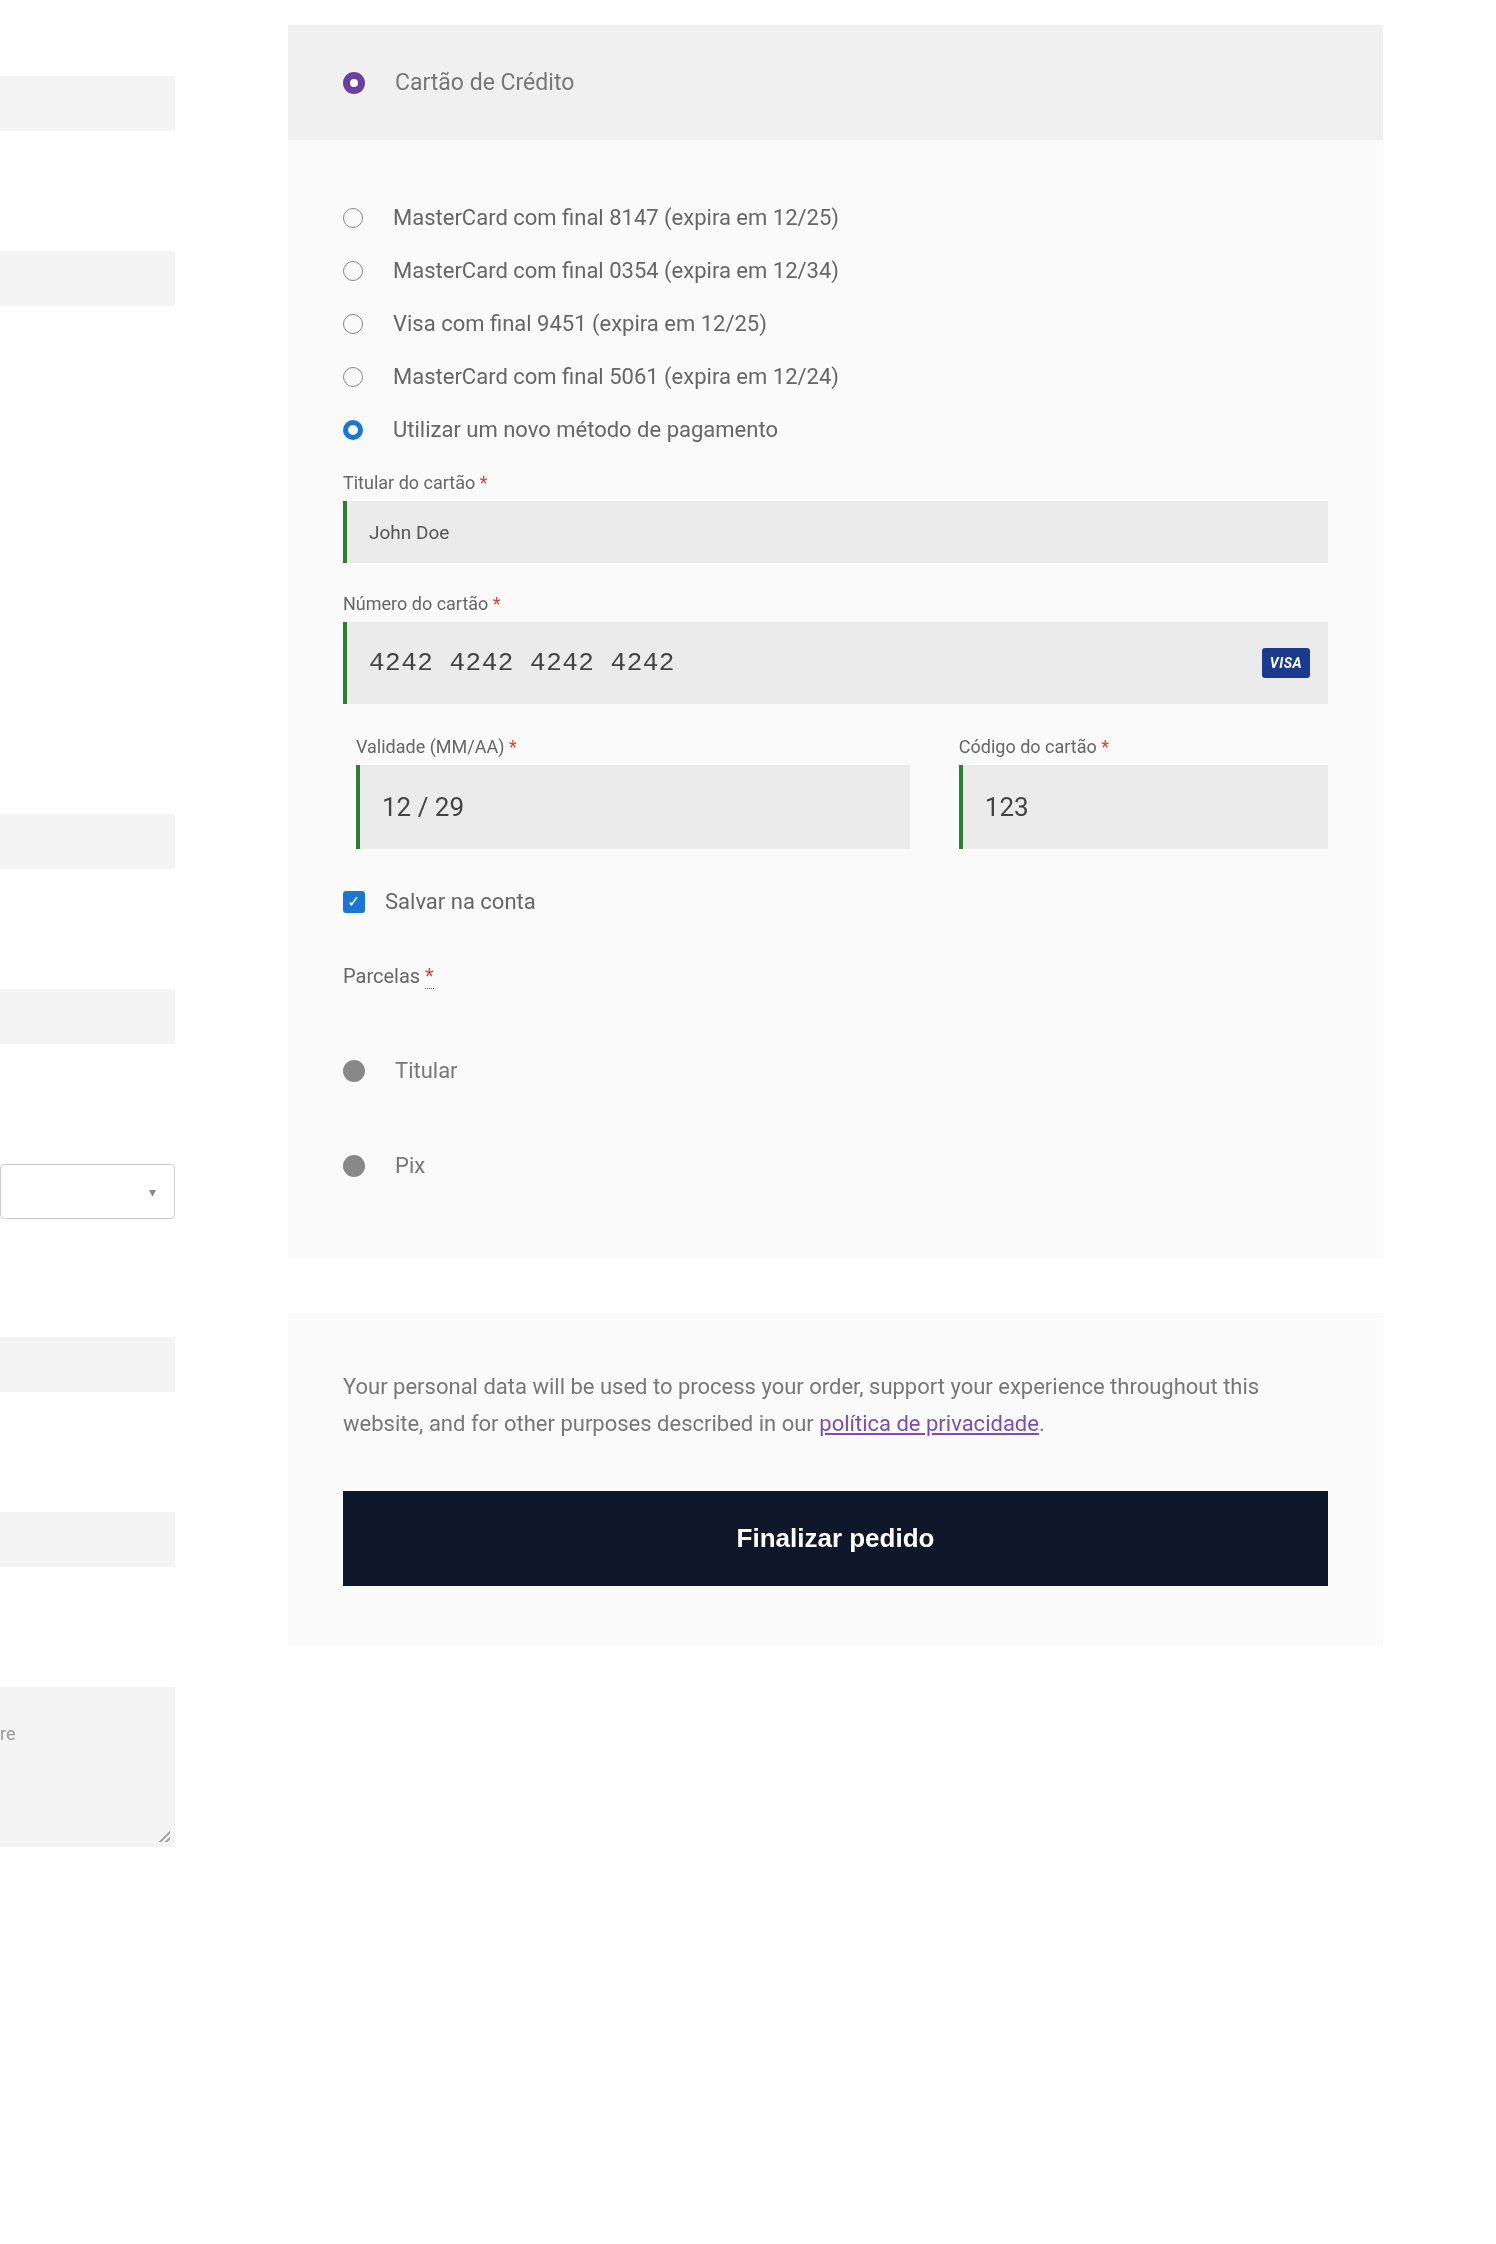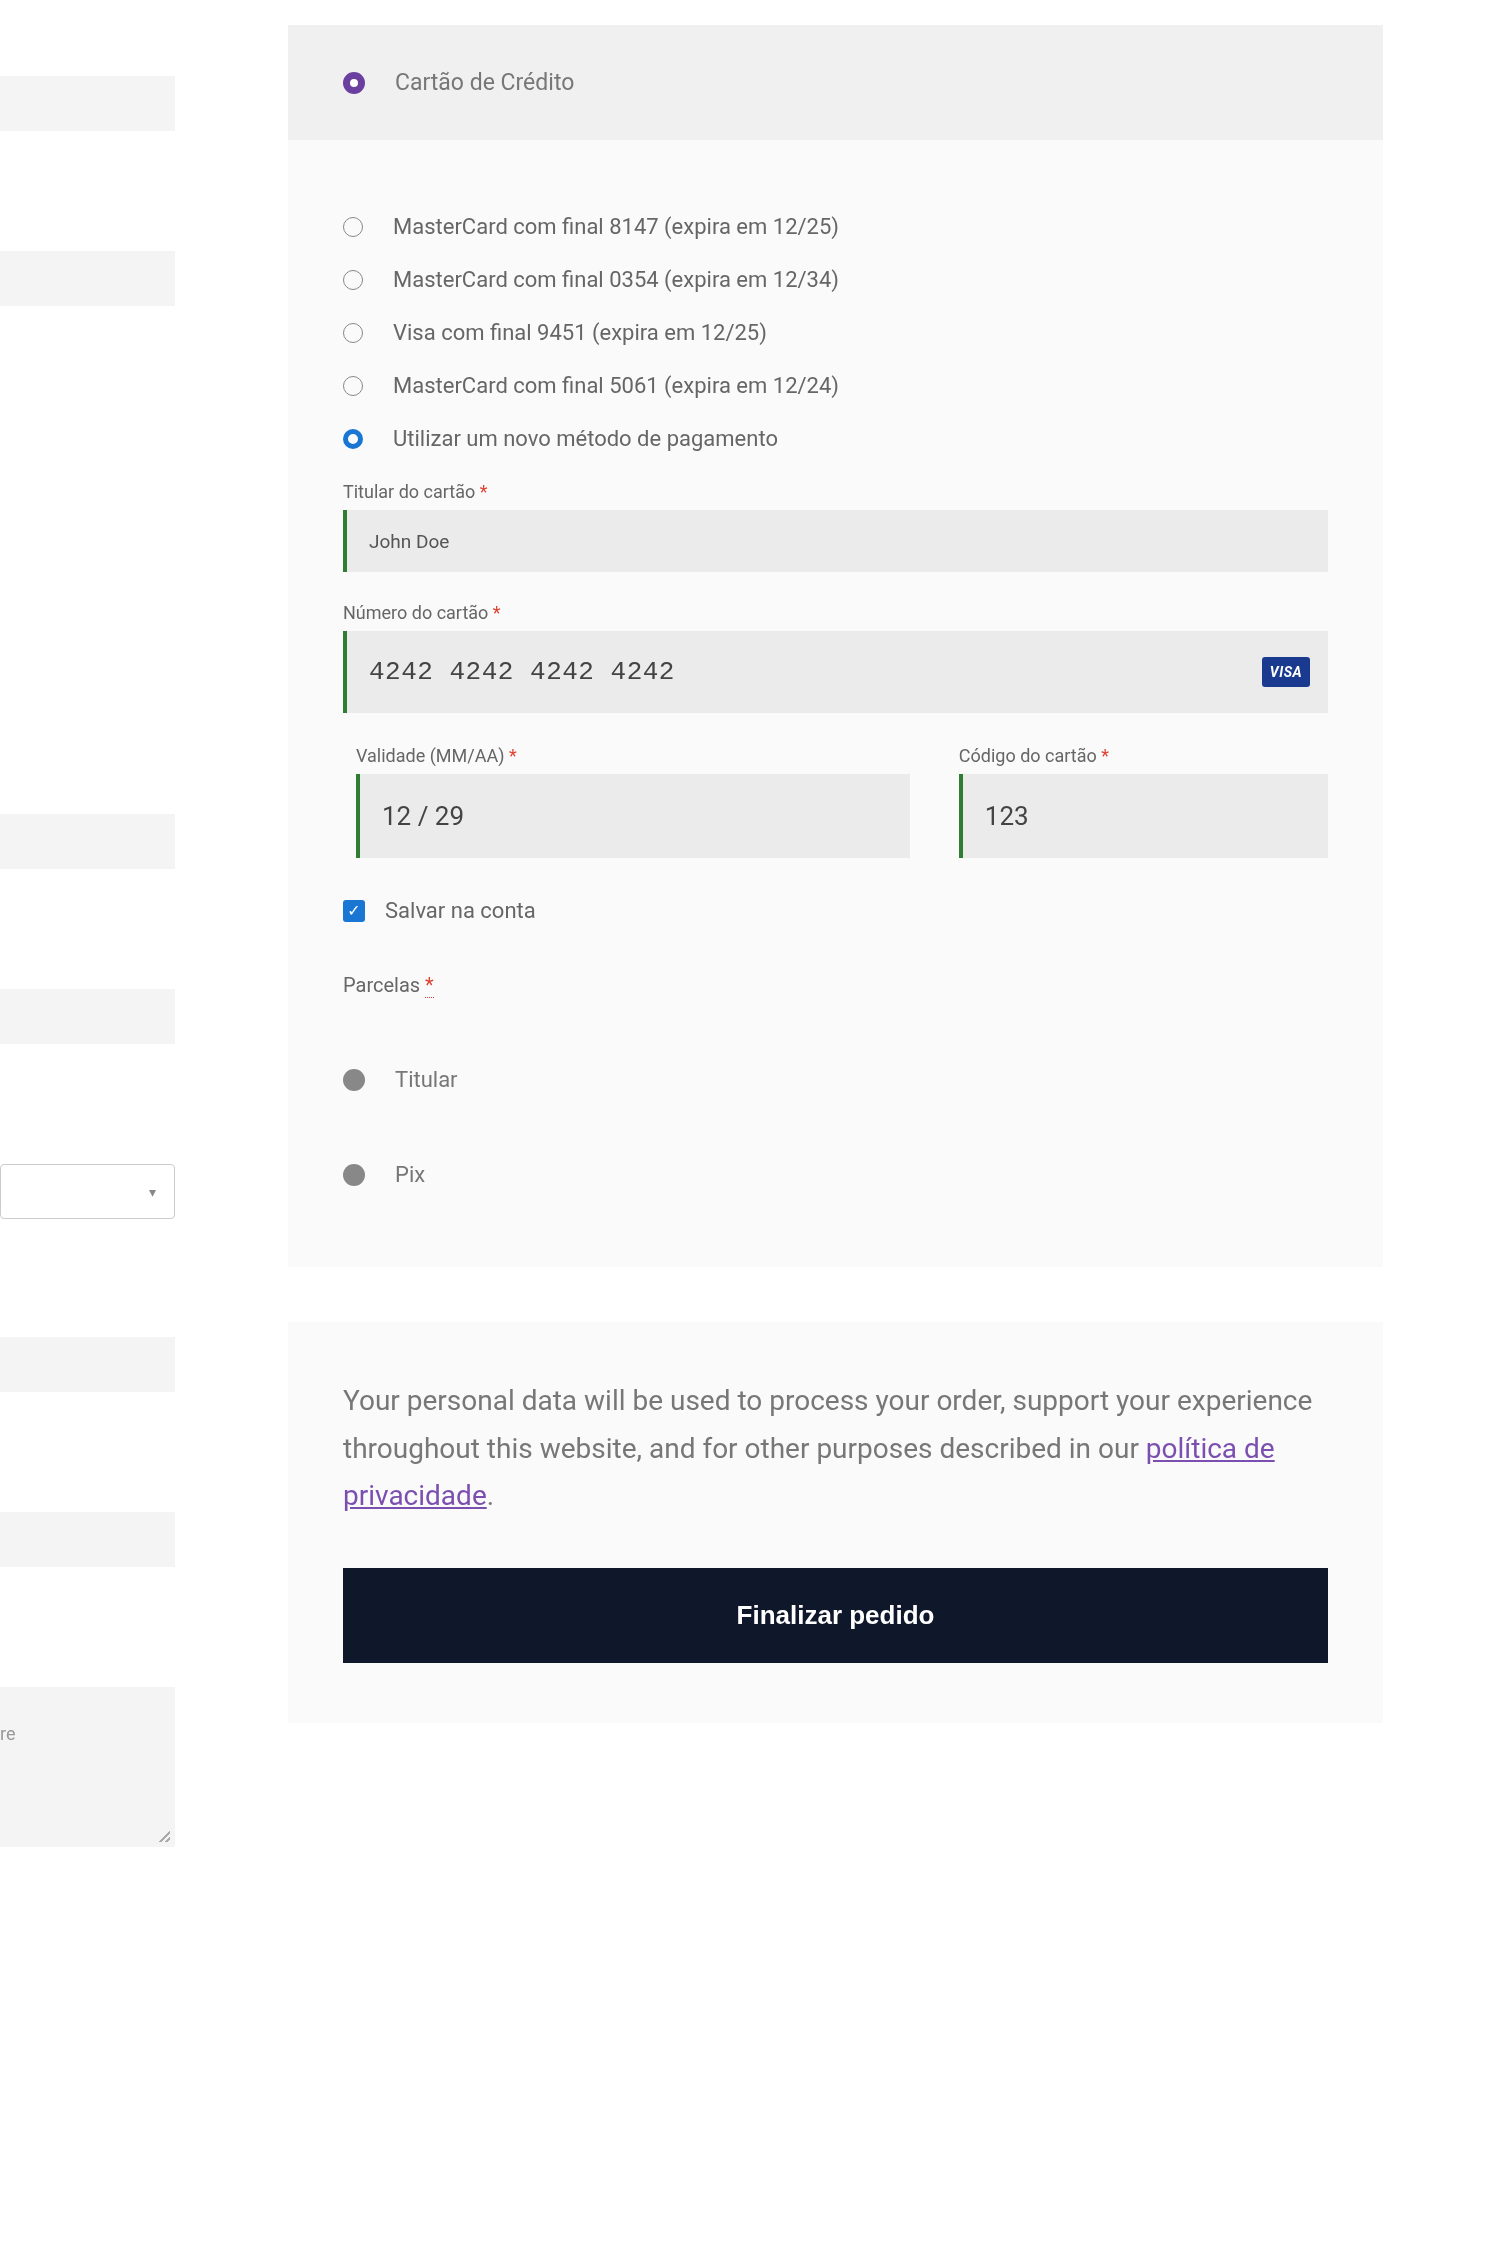--- a/index.html
+++ b/index.html
@@ -96,21 +96,20 @@
     .payment-body {
       padding: 65px 55px 50px 55px;
     }
     .radio-row {
       display: flex;
       align-items: center;
       gap: 30px;
       margin-bottom: 28px;
       font-size: 22px;
       color: #666;
-      margin-top: 9px;
     }
     .radio-circle {
       width: 20px;
       height: 20px;
       border-radius: 50%;
       border: 1.5px solid #888;
       flex-shrink: 0;
     }
     .radio-circle.selected {
       border: 5px solid #1976d2;
@@ -260,21 +259,21 @@
       border-radius: 50%;
       background: #888;
       flex-shrink: 0;
     }
     .footer-panel {
       background: #fafafa;
       margin-top: 55px;
       padding: 55px 55px 60px;
     }
     .privacy-text {
-      font-size: 28px;
+      font-size: 22px;
       color: #777;
       line-height: 1.7;
     }
     .privacy-text a {
       color: #7b4fb0;
       text-decoration: underline;
     }
     .submit-btn {
       width: 100%;
       background: #0f172a;

